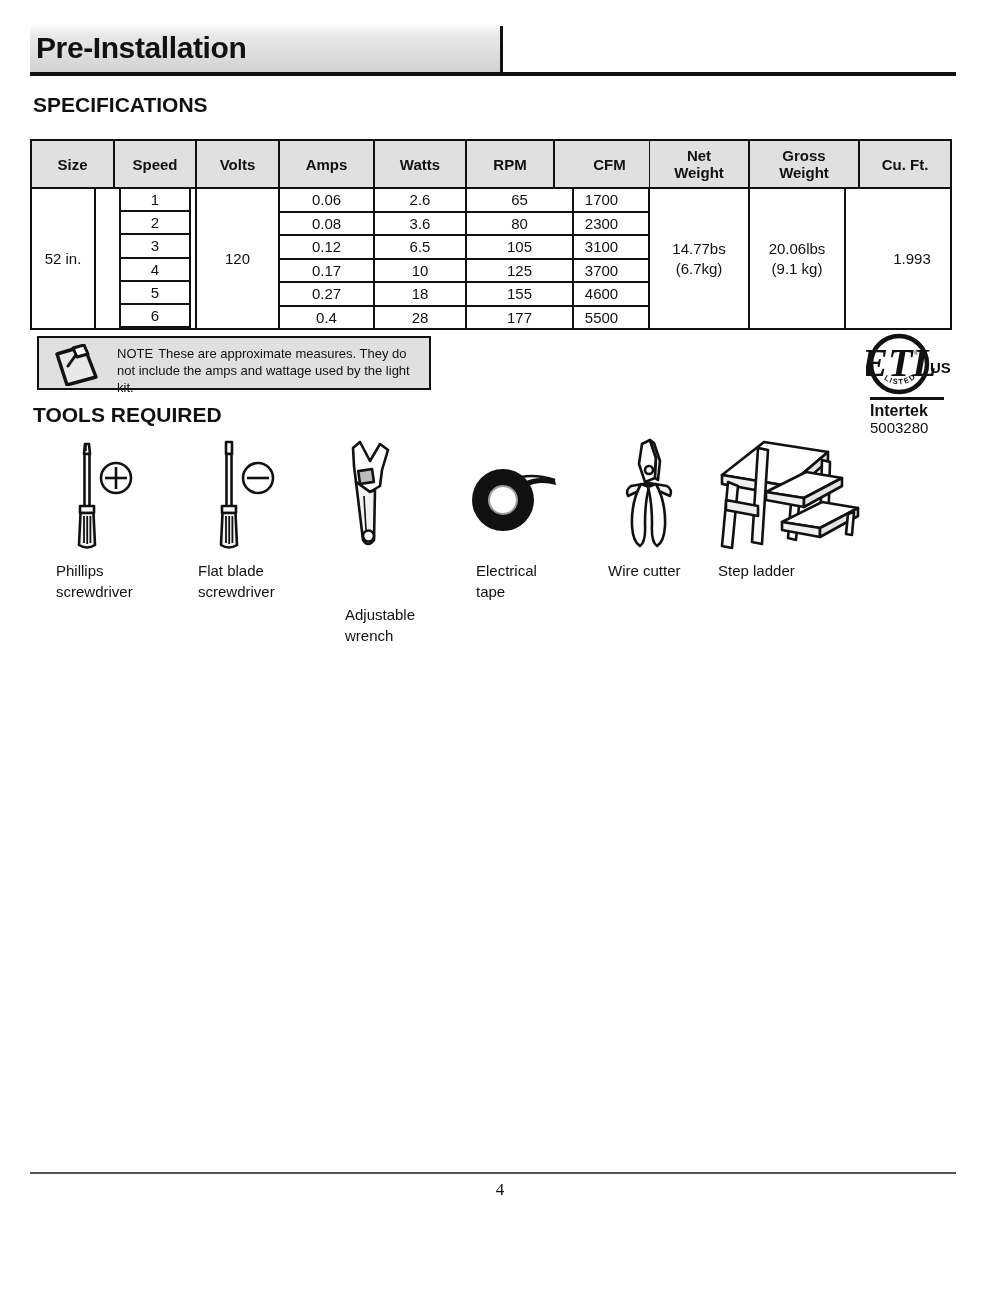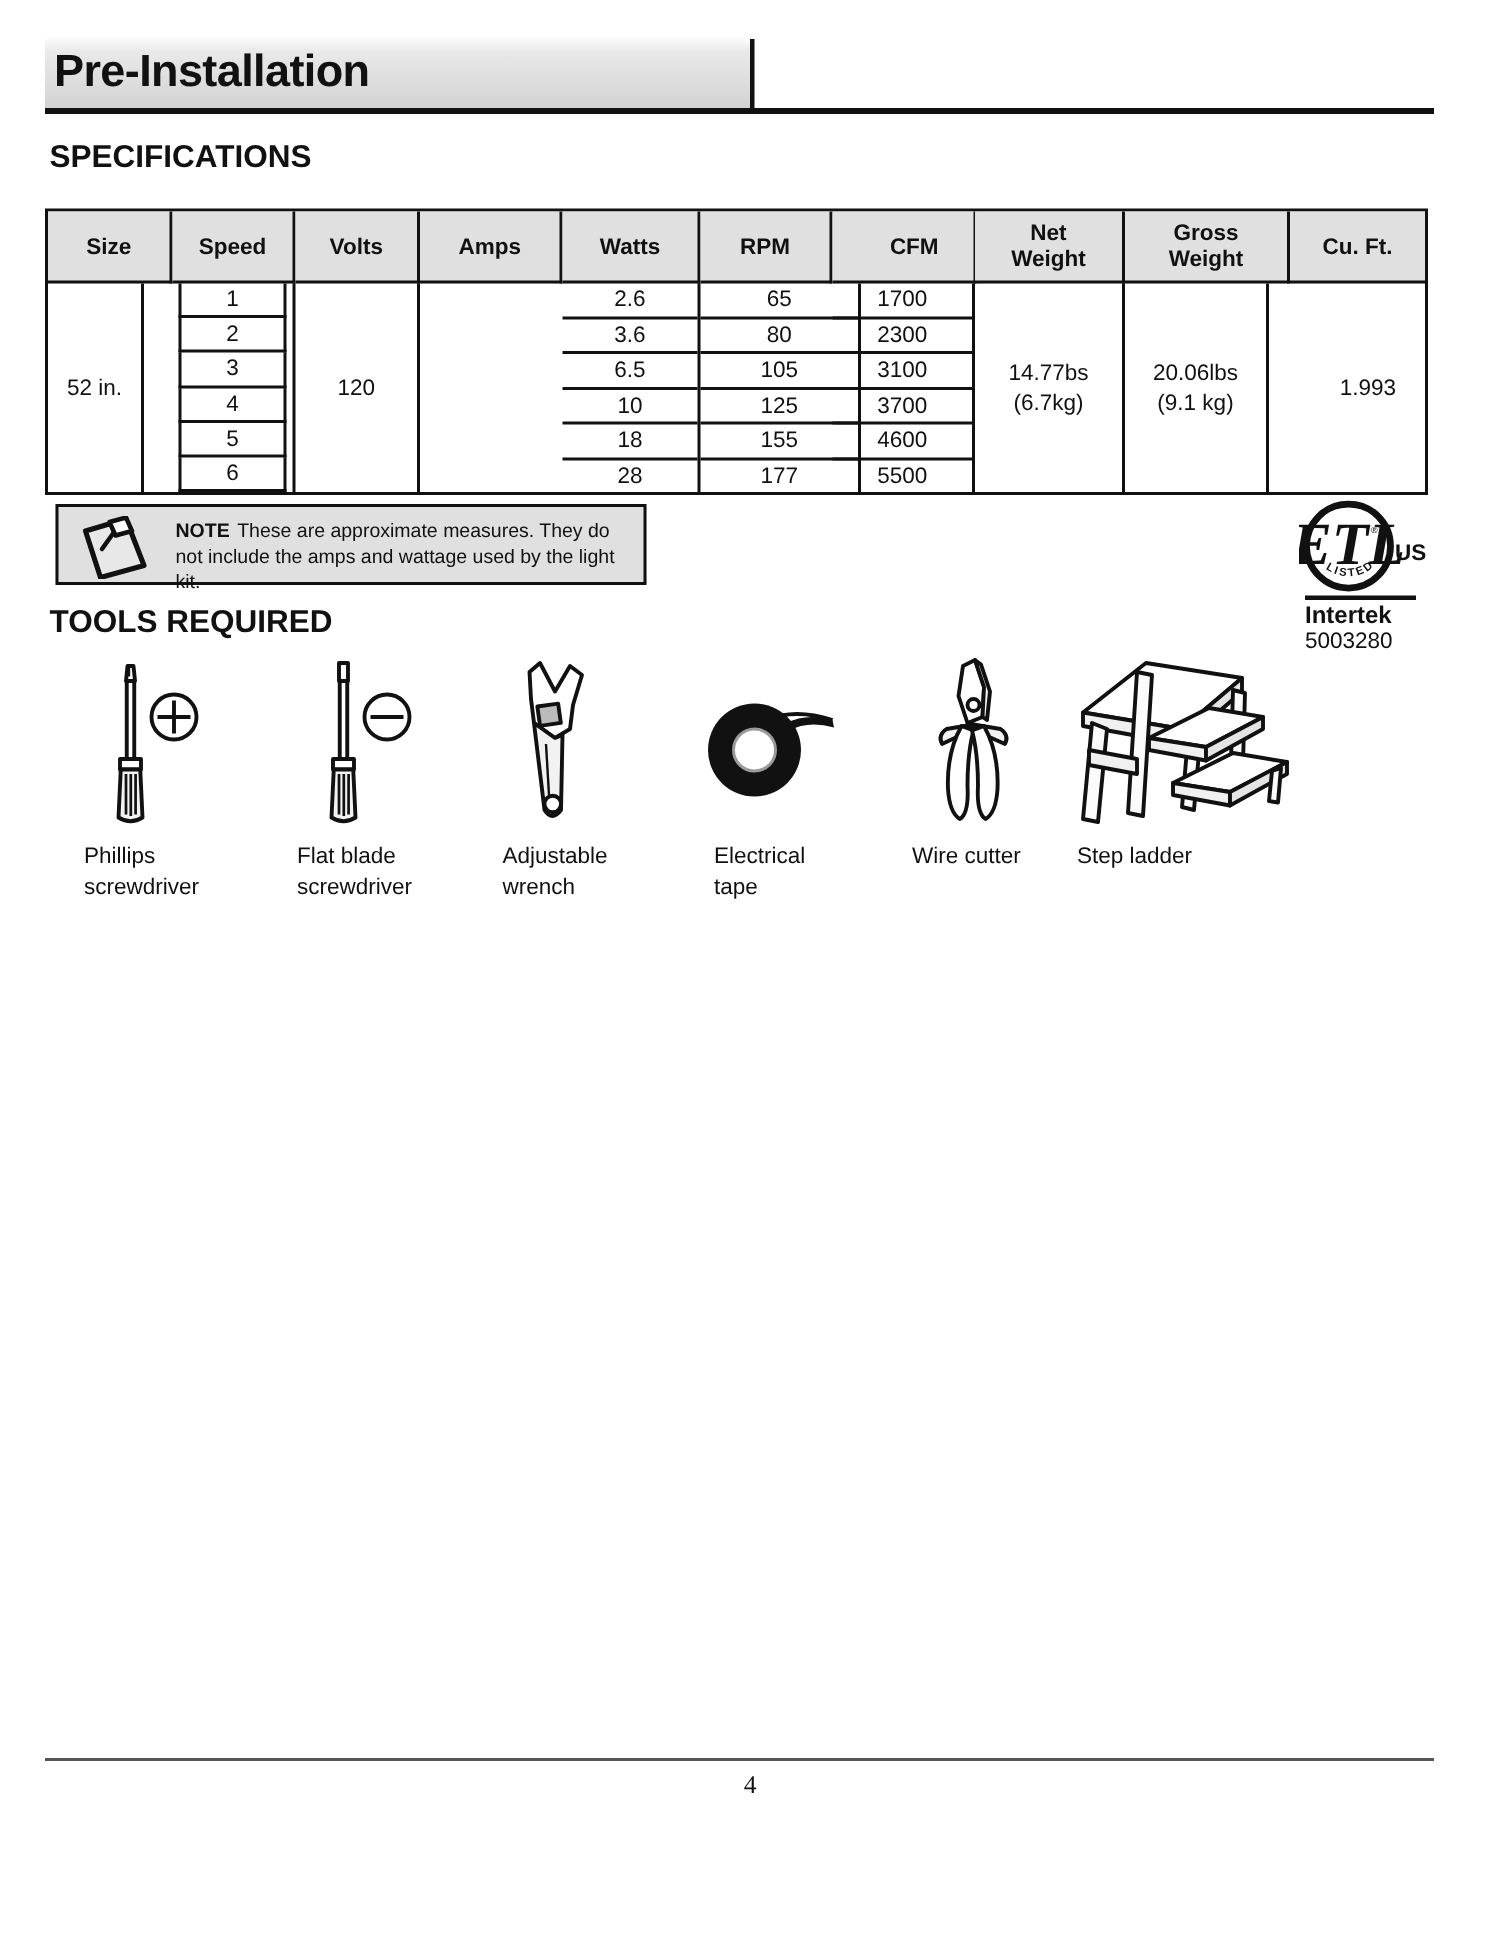--- a/index.html
+++ b/index.html
@@ -178,21 +178,21 @@
   #note-text {
     position: absolute;
     left: 78px;
     top: 7px;
     width: 305px;
     font-size: 13px;
     line-height: 17px;
     color: #111111;
   }
   #note-text .note-kw {
-    font-weight: bold;
+    font-weight: normal;
     margin-right: 5px;
     margin-top: 12px;
   }
 
   
   #etl-mark {
     position: absolute;
     left: 866px;
     top: 333px;
     width: 92px;
@@ -325,20 +325,30 @@
       <div class="cell">4</div>
       <div class="cell">5</div>
       <div class="cell">6</div>
     </div>
   </div>
 
   <div class="col-body" style="left:165px; width:83px;">
     <div class="merged-val">120</div>
   </div>
 
+  <div class="col-body" style="left:248px; width:95px;">
+    <div class="stack">
+      <div class="cell">0.06</div>
+      <div class="cell">0.08</div>
+      <div class="cell">0.12</div>
+      <div class="cell">0.17</div>
+      <div class="cell">0.27</div>
+      <div class="cell">0.4</div>
+    </div>
+  </div>
 
   <div class="col-body" style="left:343px; width:92px;">
     <div class="stack">
       <div class="cell">2.6</div>
       <div class="cell">3.6</div>
       <div class="cell">6.5</div>
       <div class="cell">10</div>
       <div class="cell">18</div>
       <div class="cell">28</div>
     </div>
@@ -461,21 +471,21 @@
 <div class="tool" style="left:322px;">
   <svg class="tool-art" viewBox="0 0 150 125">
     <g stroke="#111111" stroke-width="2.6" fill="#ffffff" stroke-linejoin="round">
       <path d="M31 18 L38 12 L48 31 L58 14 L66 20 L60 40 L58 56 L48 62 L34 52 L32 36 Z"></path>
       <path d="M34 52 L41 110 Q46 118 52 110 L53 60 L48 62 Z" fill="#f2f2f2"></path>
       <rect x="37" y="40" width="14" height="13" transform="rotate(-8 44 46)" fill="#bbbbbb"></rect>
       <path d="M42 66 L44 100" stroke-width="1.6"></path>
       <circle cx="46.5" cy="106" r="5.5" fill="#ffffff"></circle>
     </g>
   </svg>
-  <div class="tool-label" style="left:13px;">
+  <div class="tool-label" style="left:23px;margin-top:44px;">
     <div>Adjustable</div>
     <div>wrench</div>
   </div>
 </div>
 
 <div class="tool" style="left:462px;">
   <svg class="tool-art" viewBox="0 0 150 125">
     <path d="M93 50 Q74 44 59 47" stroke="#111111" stroke-width="2.6" fill="none"></path>
     <circle cx="41" cy="70" r="31" fill="#111111"></circle>
     <circle cx="41" cy="70" r="14" fill="#ffffff" stroke="#9a9a9a" stroke-width="2"></circle>

